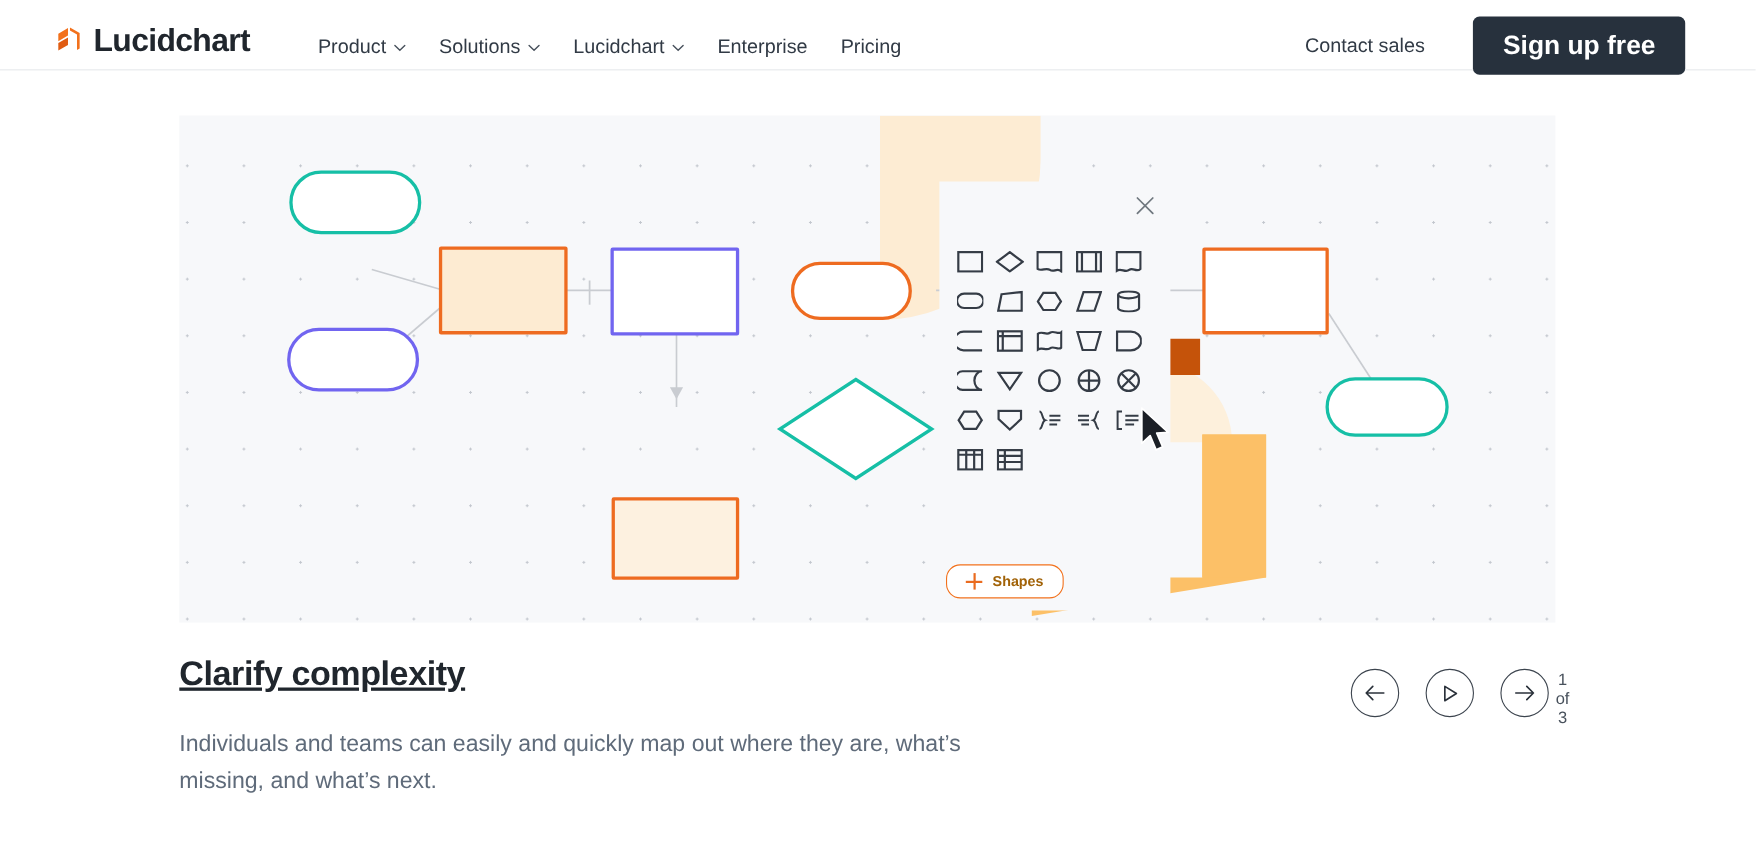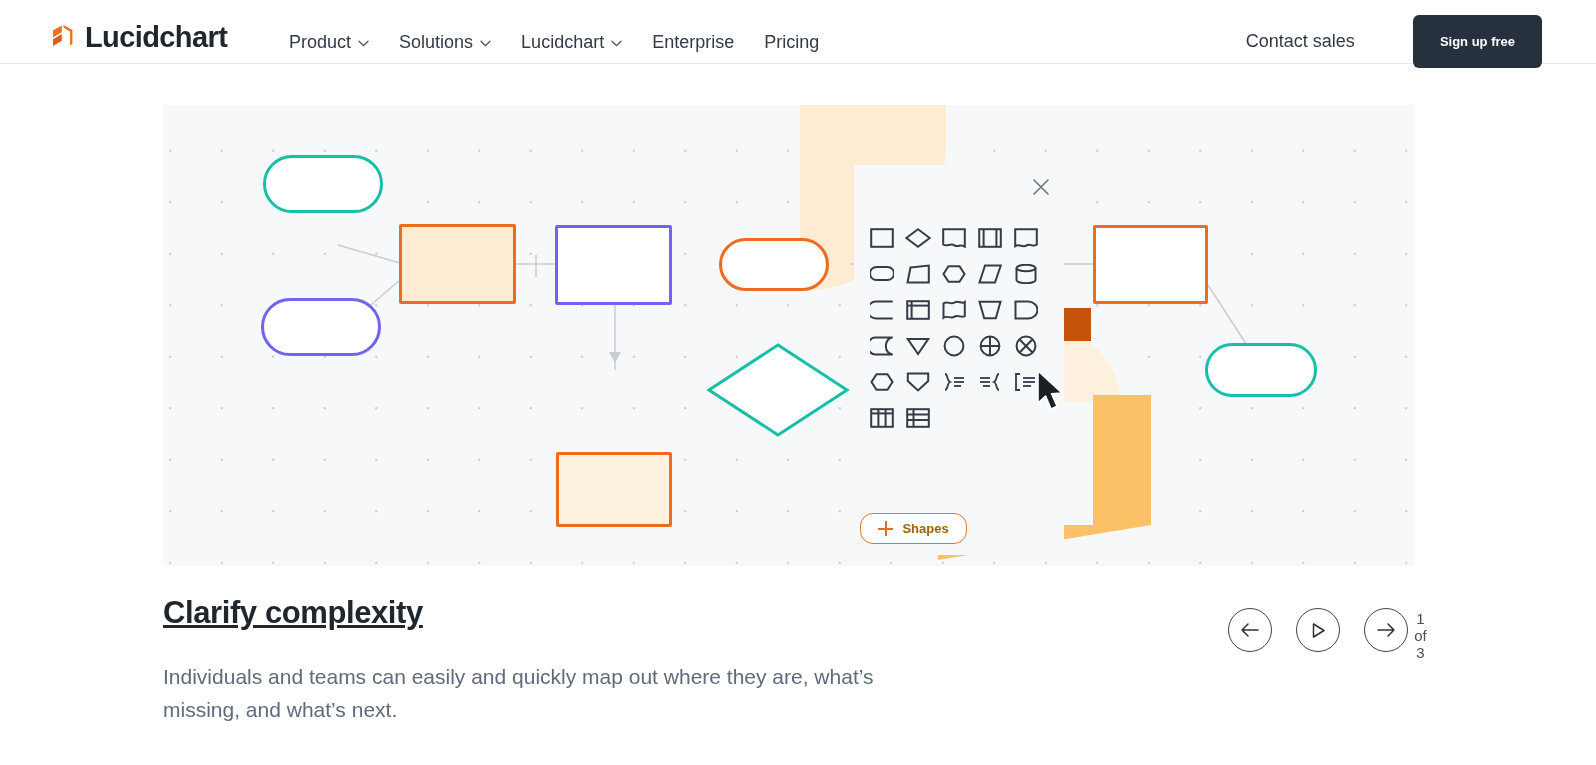--- a/index.html
+++ b/index.html
@@ -60,36 +60,36 @@
   .chev {
     display: inline-block;
     width: 11px; height: 7px;
     position: relative;
     top: 1px;
   }
   .chev svg { display: block; }
 
   .header-right {
     position: absolute;
-    right: 54px; top: 15px;
-    display: flex;
-    align-items: center;
-    gap: 14px;
+    right: 64px; top: 15px;
+    display: flex;
+    align-items: center;
+    gap: 0;
   }
   .contact-sales {
     font-size: 18px;
     color: #313a45;
     margin-right: 44px;
     cursor: pointer;
     white-space: nowrap;
   }
   .signup-btn {
     background: #27313d;
     color: #ffffff;
-    font-size: 13px;
+    font-size: 24px;
     font-weight: bold;
     border: none;
     border-radius: 6px;
     padding: 0 27px;
     height: 53px;
     cursor: pointer;
     font-family: "Liberation Sans", sans-serif;
     white-space: nowrap;
   }
 

